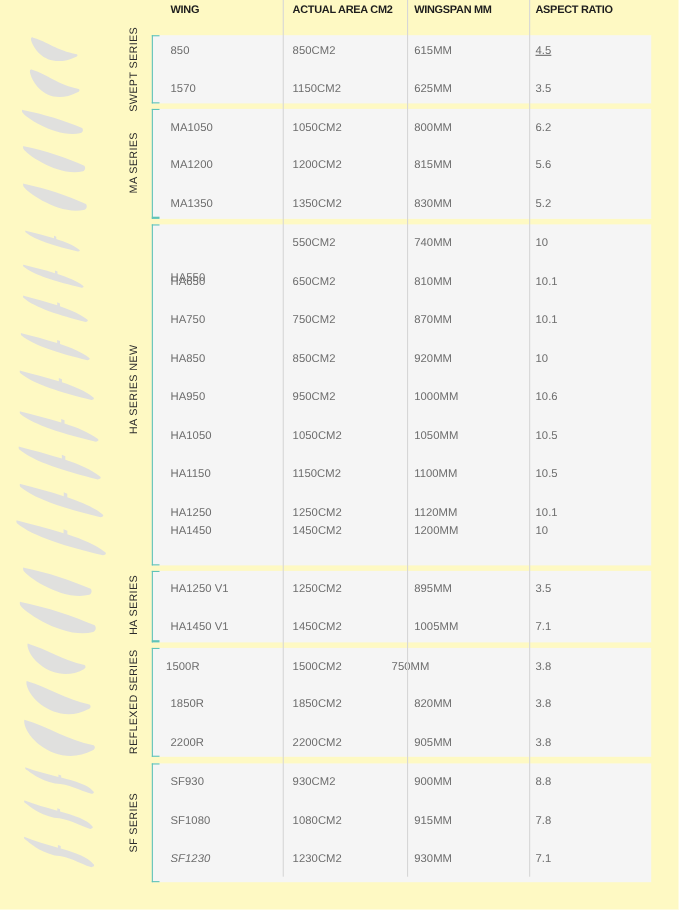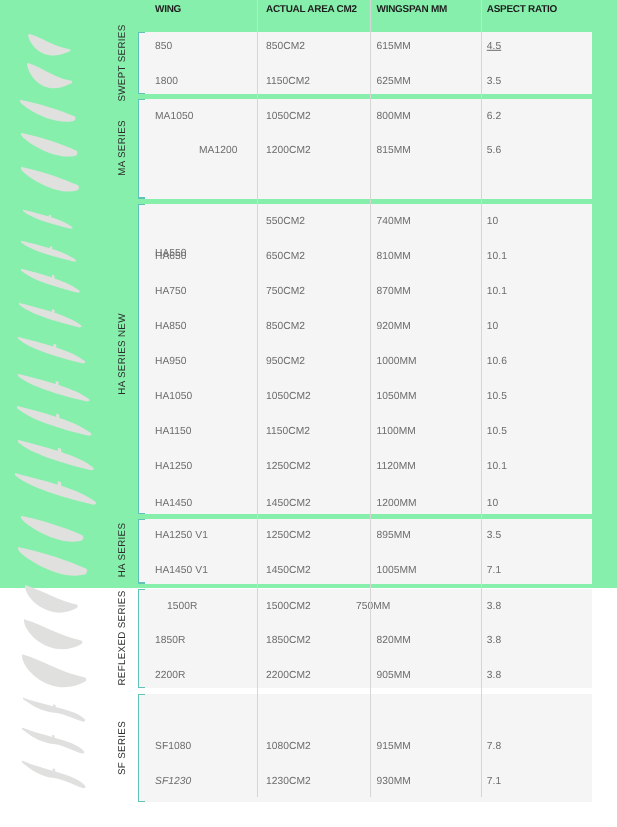--- a/index.html
+++ b/index.html
@@ -1,19 +1,19 @@
 <!DOCTYPE html>
 <html><head>
 <meta charset="utf-8">
 <title>Wing Comparison Table</title>
 <style>
   html,body{margin:0;padding:0;background:#ffffff;}
   body{width:617px;height:827px;font-family:"Liberation Sans",sans-serif;overflow:hidden;
        -webkit-font-smoothing:antialiased;text-rendering:geometricPrecision;}
-  #page{position:relative;width:617px;height:588px;background:#86efac;}
+  #page{position:relative;width:617px;height:827px;background:#fef9c3;}
 
   .vrule{position:absolute;top:0;width:1px;z-index:5;}
 
   .hdr{position:absolute;top:0;left:0;width:617px;height:32px;}
   .hdr .hcell{position:absolute;top:4.5px;font-size:9.95px;font-weight:bold;
        letter-spacing:-0.25px;white-space:nowrap;line-height:10px;}
 
   .grp{position:absolute;left:0;width:617px;}
   .grp .bg{position:absolute;left:138px;top:0;width:454px;bottom:0;}
   .bracket{position:absolute;left:138px;top:0;bottom:0;width:7px;}
@@ -56,21 +56,21 @@
       <div class="glabel" style="top: 11.3px; height: 40px; bottom: auto;">
         <span style="color: rgb(44, 44, 44);">SWEPT SERIES</span>
       </div>
       <div class="row" style="top: -2.85px; height: 31.3px; padding-left: 48px;">
         <div class="cell" style="left: 155px; color: rgb(109, 109, 109);">850</div>
         <div class="cell" style="left: 266px; color: rgb(109, 109, 109);">850CM2</div>
         <div class="cell" style="left: 376.5px; color: rgb(109, 109, 109);">615MM</div>
         <div class="cell" style="left: 486.8px; color: rgb(109, 109, 109); text-decoration: underline;">4.5</div>
       </div>
       <div class="row" style="top: 32.75px; height: 31.3px;">
-        <div class="cell" style="left: 155px; color: rgb(109, 109, 109);">1800</div>
+        <div class="cell" style="left: 155px; color: rgb(109, 109, 109);">1570</div>
         <div class="cell" style="left: 266px; color: rgb(109, 109, 109);">1150CM2</div>
         <div class="cell" style="left: 376.5px; color: rgb(109, 109, 109);">625MM</div>
         <div class="cell" style="left: 486.8px; color: rgb(109, 109, 109);">3.5</div>
       </div>
     </div>
     <div class="grp" style="top: 99.1px; height: 99.5px;">
       <div class="bg" style="background: rgb(245, 245, 245); left: 138px; width: 454px;"></div>
       <div class="bracket" style="color: rgb(95, 195, 183);">
         <i class="v"></i>
         <i class="t"></i>
@@ -79,24 +79,30 @@
       <div class="glabel" style="top: 28.5px; height: 40px; bottom: auto;">
         <span style="color: rgb(44, 44, 44);">MA SERIES</span>
       </div>
       <div class="row" style="top: -1.18333px; height: 33.1667px;">
         <div class="cell" style="left: 155px; color: rgb(109, 109, 109);">MA1050</div>
         <div class="cell" style="left: 266px; color: rgb(109, 109, 109);">1050CM2</div>
         <div class="cell" style="left: 376.5px; color: rgb(109, 109, 109);">800MM</div>
         <div class="cell" style="left: 486.8px; color: rgb(109, 109, 109); text-align: center;">6.2</div>
       </div>
       <div class="row" style="top: 33.4167px; height: 33.1667px;">
-        <div class="cell" style="left: 155px; color: rgb(109, 109, 109); margin-left: 44px;">MA1200</div>
+        <div class="cell" style="left: 155px; color: rgb(109, 109, 109);">MA1200</div>
         <div class="cell" style="left: 266px; color: rgb(109, 109, 109);">1200CM2</div>
         <div class="cell" style="left: 376.5px; color: rgb(109, 109, 109);">815MM</div>
         <div class="cell" style="left: 486.8px; color: rgb(109, 109, 109);">5.6</div>
+      </div>
+      <div class="row" style="top: 67.9167px; height: 33.1667px;">
+        <div class="cell" style="left: 155px; color: rgb(109, 109, 109);">MA1350</div>
+        <div class="cell" style="left: 266px; color: rgb(109, 109, 109);">1350CM2</div>
+        <div class="cell" style="left: 376.5px; color: rgb(109, 109, 109);">830MM</div>
+        <div class="cell" style="left: 486.8px; color: rgb(109, 109, 109);">5.2</div>
       </div>
     </div>
     <div class="grp" style="top: 204.2px; height: 310px;">
       <div class="bg" style="background: rgb(245, 245, 245); left: 138px; width: 454px;"></div>
       <div class="bracket" style="color: rgb(95, 195, 183);">
         <i class="v"></i>
         <i class="t"></i>
         <i class="b"></i>
       </div>
       <div class="glabel" style="top: 130.1px; height: 40px; bottom: auto;">
@@ -143,21 +149,21 @@
         <div class="cell" style="left: 266px; color: rgb(109, 109, 109);">1150CM2</div>
         <div class="cell" style="left: 376.5px; color: rgb(109, 109, 109);">1100MM</div>
         <div class="cell" style="left: 486.8px; color: rgb(109, 109, 109);">10.5</div>
       </div>
       <div class="row" style="top: 243.378px; height: 34.4444px;">
         <div class="cell" style="left: 155px; color: rgb(109, 109, 109);">HA1250</div>
         <div class="cell" style="left: 266px; color: rgb(109, 109, 109);">1250CM2</div>
         <div class="cell" style="left: 376.5px; color: rgb(109, 109, 109);">1120MM</div>
         <div class="cell" style="left: 486.8px; color: rgb(109, 109, 109);">10.1</div>
       </div>
-      <div class="row" style="top: 281px; height: 34.4444px; text-align: center;">
+      <div class="row" style="top: 261px; height: 34.4444px; text-align: center;">
         <div class="cell" style="left: 155px; color: rgb(109, 109, 109);">HA1450</div>
         <div class="cell" style="left: 266px; color: rgb(109, 109, 109);">1450CM2</div>
         <div class="cell" style="left: 376.5px; color: rgb(109, 109, 109);">1200MM</div>
         <div class="cell" style="left: 486.8px; color: rgb(109, 109, 109);">10</div>
       </div>
     </div>
     <div class="grp" style="top: 518.8px; height: 64.8px;">
       <div class="bg" style="background: rgb(245, 245, 245); left: 138px; width: 454px;"></div>
       <div class="bracket" style="color: rgb(95, 195, 183);">
         <i class="v"></i>
@@ -184,21 +190,21 @@
       <div class="bg" style="background: rgb(245, 245, 245); left: 138px; width: 454px;"></div>
       <div class="bracket" style="color: rgb(95, 195, 183);">
         <i class="v"></i>
         <i class="t"></i>
         <i class="b"></i>
       </div>
       <div class="glabel" style="top: 28.7px; height: 40px; bottom: auto;">
         <span style="color: rgb(44, 44, 44);">REFLEXED SERIES</span>
       </div>
       <div class="row" style="top: -0.85px; height: 33.1px;">
-        <div class="cell" style="left: 167px; color: rgb(109, 109, 109);">1500R</div>
+        <div class="cell" style="left: 151px; color: rgb(109, 109, 109);">1500R</div>
         <div class="cell" style="left: 266px; color: rgb(109, 109, 109);">1500CM2</div>
         <div class="cell" style="left: 356px; color: rgb(109, 109, 109);">750MM</div>
         <div class="cell" style="left: 486.8px; color: rgb(109, 109, 109);">3.8</div>
       </div>
       <div class="row" style="top: 33.55px; height: 33.1px;">
         <div class="cell" style="left: 155px; color: rgb(109, 109, 109);">1850R</div>
         <div class="cell" style="left: 266px; color: rgb(109, 109, 109);">1850CM2</div>
         <div class="cell" style="left: 376.5px; color: rgb(109, 109, 109);">820MM</div>
         <div class="cell" style="left: 486.8px; color: rgb(109, 109, 109);">3.8</div>
       </div>
@@ -212,20 +218,26 @@
     <div class="grp" style="top: 694.1px; height: 107.8px;">
       <div class="bg" style="background: rgb(245, 245, 245); left: 138px; width: 454px;"></div>
       <div class="bracket" style="color: rgb(95, 195, 183);">
         <i class="v"></i>
         <i class="t"></i>
         <i class="b"></i>
       </div>
       <div class="glabel" style="top: 33.5px; height: 40px; bottom: auto;">
         <span style="color: rgb(44, 44, 44);">SF SERIES</span>
       </div>
+      <div class="row" style="top: -1.86667px; height: 35.9333px;">
+        <div class="cell" style="left: 155px; color: rgb(109, 109, 109);">SF930</div>
+        <div class="cell" style="left: 266px; color: rgb(109, 109, 109);">930CM2</div>
+        <div class="cell" style="left: 376.5px; color: rgb(109, 109, 109);">900MM</div>
+        <div class="cell" style="left: 486.8px; color: rgb(109, 109, 109);">8.8</div>
+      </div>
       <div class="row" style="top: 32.8333px; height: 35.9333px;">
         <div class="cell" style="left: 155px; color: rgb(109, 109, 109);">SF1080</div>
         <div class="cell" style="left: 266px; color: rgb(109, 109, 109);">1080CM2</div>
         <div class="cell" style="left: 376.5px; color: rgb(109, 109, 109);">915MM</div>
         <div class="cell" style="left: 486.8px; color: rgb(109, 109, 109);">7.8</div>
       </div>
       <div class="row" style="top: 67.7333px; height: 35.9333px;">
         <div class="cell" style="left: 155px; color: rgb(109, 109, 109); font-style: italic;">SF1230</div>
         <div class="cell" style="left: 266px; color: rgb(109, 109, 109);">1230CM2</div>
         <div class="cell" style="left: 376.5px; color: rgb(109, 109, 109);">930MM</div>

